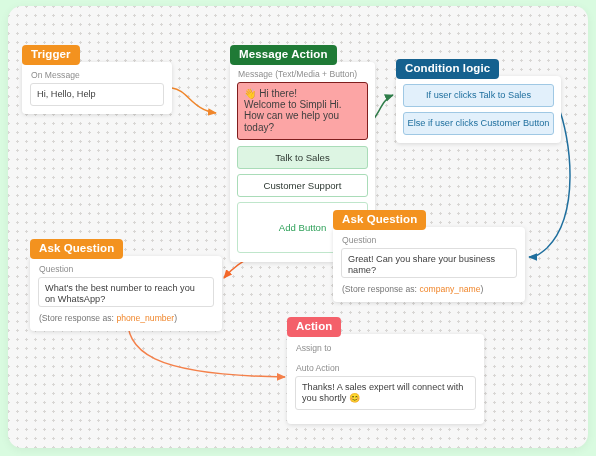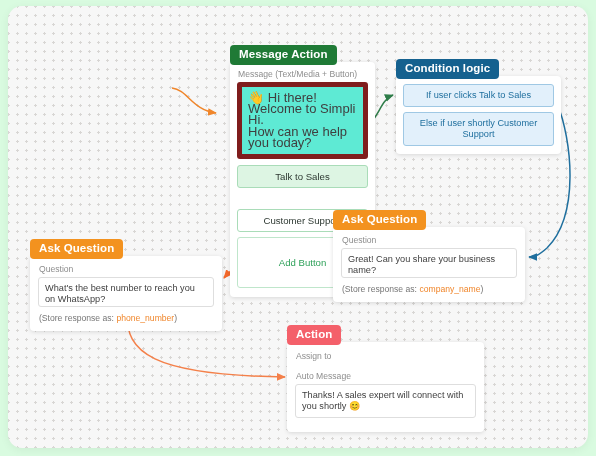--- a/index.html
+++ b/index.html
@@ -95,41 +95,41 @@
   }
 
   
   #node-trigger { left: 22px; top: 44px; width: 150px; }
   #node-trigger .card { width: 150px; }
 
   
   #node-message { left: 230px; top: 44px; width: 145px; }
   #node-message .card { width: 145px; padding: 6px 7px 9px 7px; }
   .msg-bubble {
-    border: 5px solid #7f1d1d;
+    border: 1px solid #7f1d1d;
     border-radius: 3px;
     padding: 5px 6px 6px 6px;
-    font-size: 13px;
+    font-size: 10px;
     color: #3f3f3f;
     line-height: 11.2px;
-    background: #5eead4;
+    background: #fca5a5;
   }
   .btn-green-fill {
     margin-top: 6px;
     background: #ddf5e3;
     border: 1px solid #a9dcb8;
     border-radius: 3px;
     text-align: center;
     font-size: 9.6px;
     color: #2f3a33;
     padding: 5px 2px;
     line-height: 11px;
   }
   .btn-green-outline {
-    margin-top: 21px;
+    margin-top: 5px;
     background: #ffffff;
     border: 1px solid #a9dcb8;
     border-radius: 3px;
     text-align: center;
     font-size: 9.6px;
     color: #2f3a33;
     padding: 5px 4px;
     line-height: 11px;
   }
   .btn-green-add {
@@ -180,21 +180,21 @@
     margin-left: 1px;
     line-height: 10px;
   }
   .var { color: #f0862b; }
 
   
   #node-ask-phone { left: 30px; top: 238px; width: 192px; }
   #node-ask-phone .card { width: 192px; }
 
   
-  #node-action { left: 287px; top: 324px; width: 219px; }
+  #node-action { left: 287px; top: 316px; width: 219px; }
   #node-action .card { width: 197px; padding: 8px 8px 14px 8px; }
   .gap { height: 6px; }
 </style>
 </head>
 <body>
 
 <div id="stage">
 
   <div id="canvas"></div>
 
@@ -221,41 +221,48 @@
 
     <path d="M368,122 C378,121 380,100 393,95" fill="none" stroke="#2f7d4a" stroke-width="1.5" marker-end="url(#ah-green)"></path>
 
     <path d="M557,103 C572,140 580,215 547,248 C538,256 534,257 529,257" fill="none" stroke="#1f6f9e" stroke-width="1.5" marker-end="url(#ah-blue)"></path>
 
     <path d="M331,249 C300,240 250,247 224,278" fill="none" stroke="#f4682a" stroke-width="1.5" marker-end="url(#ah-orange2)"></path>
 
     <path d="M127,313 C126,352 150,375 285,377" fill="none" stroke="#f4804a" stroke-width="1.5" marker-end="url(#ah-orange3)"></path>
   </svg>
 
+  <div class="node" id="node-trigger">
+    <div class="badge badge-orange">Trigger</div>
+    <div class="card">
+      <div class="field-label">On Message</div>
+      <div class="input-box">Hi, Hello, Help</div>
+    </div>
+  </div>
 
   <div class="node" id="node-message">
     <div class="badge badge-green">Message Action</div>
     <div class="card">
       <div class="field-label">Message (Text/Media + Button)</div>
       <div class="msg-bubble">
         <div>👋 Hi there!</div>
         <div>Welcome to Simpli Hi.</div>
         <div>How can we help you today?</div>
       </div>
       <div class="btn-green-fill">Talk to Sales</div>
       <div class="btn-green-outline">Customer Support</div>
       <div class="btn-green-add">Add Button</div>
     </div>
   </div>
 
   <div class="node" id="node-condition">
     <div class="badge badge-blue">Condition logic</div>
     <div class="card">
       <div class="btn-blue">If user clicks Talk to Sales</div>
-      <div class="btn-blue">Else if user shortly Customer Support</div>
+      <div class="btn-blue">Else if user clicks Customer Button</div>
     </div>
   </div>
 
   <div class="node" id="node-ask-company">
     <div class="badge badge-orange">Ask Question</div>
     <div class="card">
       <div class="field-label">Question</div>
       <div class="ta-box">Great! Can you share your business name?</div>
       <div class="store-note">
         <span>(Store response as: </span><span class="var">company_name</span><span>)</span>
@@ -272,18 +279,18 @@
         <span>(Store response as: </span><span class="var">phone_number</span><span>)</span>
       </div>
     </div>
   </div>
 
   <div class="node" id="node-action">
     <div class="badge badge-red">Action</div>
     <div class="card">
       <div class="field-label">Assign to</div>
       <div class="gap"></div>
-      <div class="field-label">Auto Message</div>
+      <div class="field-label">Auto Action</div>
       <div class="input-box">Thanks! A sales expert will connect with you shortly 😊</div>
     </div>
   </div>
 
 </div>
 
 </body></html>

